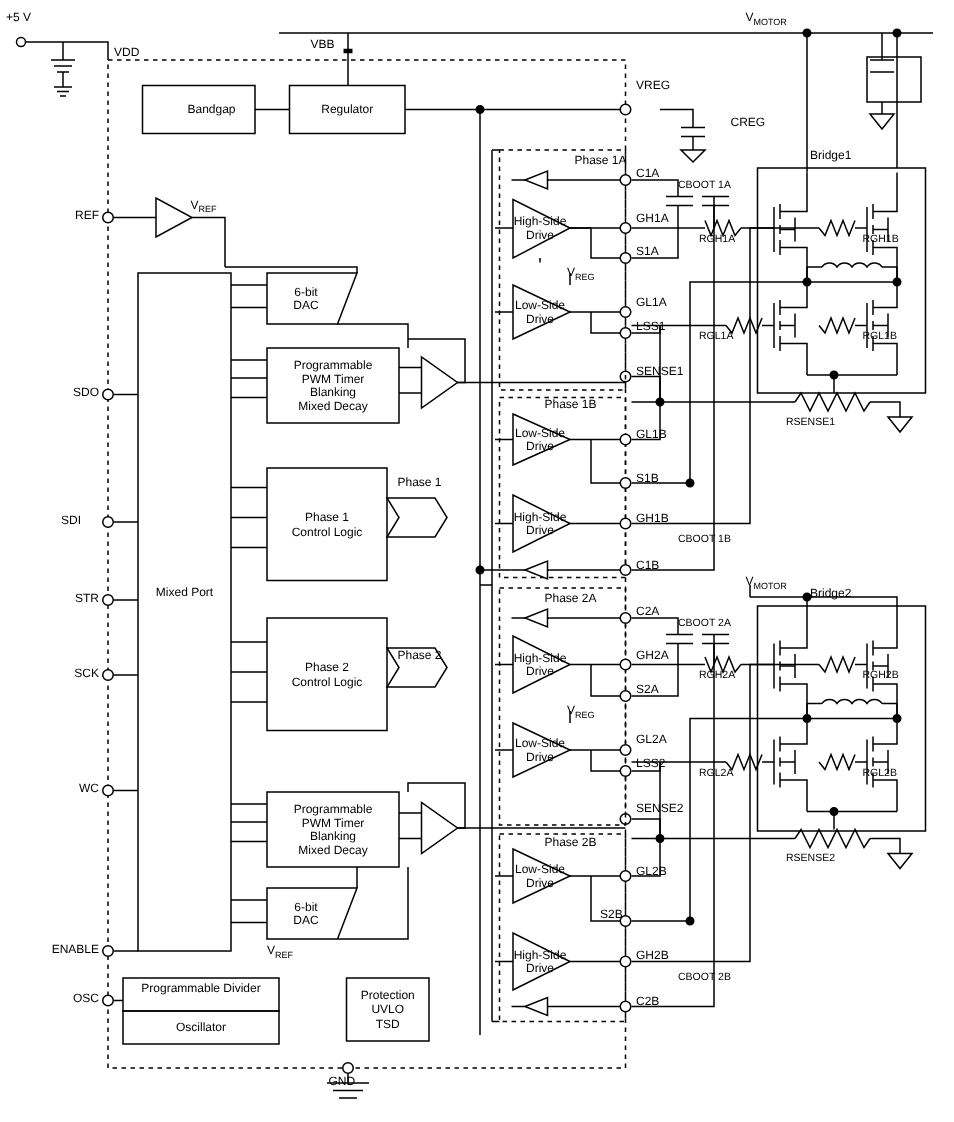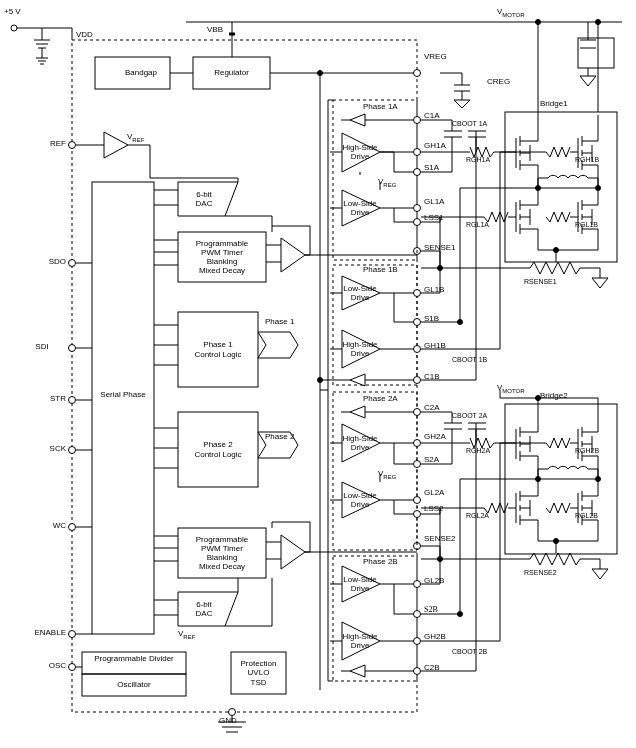--- a/index.html
+++ b/index.html
@@ -338,21 +338,21 @@
 <div class="lbl" style="left:76px;top:31px;">VDD</div>
 <div class="lbl" style="left:207px;top:26px;">VBB</div>
 <div class="lbl" style="left:497px;top:8px;"><span>V</span><span class="sub">MOTOR</span></div>
 <div class="lbl" style="left:497px;top:384px;"><span>V</span><span class="sub">MOTOR</span></div>
 <div class="lbl" style="left:219px;top:717px;">GND</div>
 <div class="lbl" style="left:424px;top:53px;">VREG</div>
 <div class="lbl" style="left:470px;top:78px;padding-left:17px;">CREG</div>
 
 <div class="box-t" style="left:95px;top:57px;width:92px;height:32px;">Bandgap</div>
 <div class="box-t" style="left:193px;top:57px;width:77px;height:32px;">Regulator</div>
-<div class="box-t" style="left:92px;top:385px;width:62px;height:20px;">Serial Phase</div>
+<div class="box-t" style="left:92px;top:385px;width:62px;height:20px;">Mixed Port</div>
 <div class="box-t" style="left:180px;top:186px;width:48px;height:26px;white-space:pre;">6-bit
 DAC</div>
 <div class="box-t" style="left:180px;top:596px;width:48px;height:26px;white-space:pre;">6-bit
 DAC</div>
 <div class="box-t" style="left:178px;top:232px;width:88px;height:50px;white-space:pre;">Programmable
 PWM Timer
 Blanking
 Mixed Decay</div>
 <div class="box-t" style="left:178px;top:528px;width:88px;height:50px;white-space:pre;">Programmable
 PWM Timer
@@ -363,35 +363,35 @@
 <div class="box-t" style="left:178px;top:412px;width:80px;height:75px;white-space:pre;">Phase 2
 Control Logic</div>
 <div class="box-t tiny" style="left:82px;top:652px;width:104px;height:14px;">Programmable Divider</div>
 <div class="box-t tiny" style="left:231px;top:652px;width:55px;height:42px;white-space:pre;">Protection
 UVLO
 TSD</div>
 <div class="box-t" style="left:82px;top:674px;width:104px;height:22px;">Oscillator</div>
 
 <div class="lbl r" style="left:14px;top:140px;width:52px;">REF</div>
 <div class="lbl r" style="left:14px;top:258px;width:52px;">SDO</div>
-<div class="lbl r" style="left:16px;top:343px;width:52px;text-align:center;">SDI</div>
+<div class="lbl r" style="left:2px;top:343px;width:52px;">SDI</div>
 <div class="lbl r" style="left:14px;top:395px;width:52px;">STR</div>
 <div class="lbl r" style="left:14px;top:445px;width:52px;">SCK</div>
 <div class="lbl r" style="left:14px;top:522px;width:52px;">WC</div>
 <div class="lbl r" style="left:8px;top:629px;width:58px;">ENABLE</div>
 <div class="lbl r" style="left:14px;top:662px;width:52px;">OSC</div>
 
 <div class="lbl" style="left:127px;top:133px;">V<span class="sub">REF</span></div>
 <div class="lbl" style="left:178px;top:630px;">V<span class="sub">REF</span></div>
 <div class="lbl" style="left:378px;top:178px;">V<span class="sub">REG</span></div>
 <div class="lbl" style="left:378px;top:470px;">V<span class="sub">REG</span></div>
 <div class="lbl" style="left:265px;top:318px;">Phase 1</div>
 <div class="lbl" style="left:265px;top:433px;">Phase 2</div>
 
-<div class="lbl" style="left:363px;top:103px;">Phase 1A</div>
+<div class="lbl" style="left:383px;top:103px;">Phase 1A</div>
 <div class="lbl" style="left:363px;top:266px;">Phase 1B</div>
 <div class="lbl" style="left:363px;top:395px;">Phase 2A</div>
 <div class="lbl" style="left:363px;top:558px;">Phase 2B</div>
 
 <div class="box-t tiny" style="left:343px;top:140px;width:34px;height:24px;white-space:pre;">High-Side
 Drive</div>
 <div class="box-t tiny" style="left:343px;top:196px;width:34px;height:24px;white-space:pre;">Low-Side
 Drive</div>
 <div class="box-t tiny" style="left:343px;top:281px;width:34px;height:24px;white-space:pre;">Low-Side
 Drive</div>
@@ -416,21 +416,21 @@
 <div class="lbl" style="left:424px;top:315px;">S1B</div>
 <div class="lbl" style="left:424px;top:342px;">GH1B</div>
 <div class="lbl" style="left:424px;top:373px;">C1B</div>
 <div class="lbl" style="left:424px;top:404px;">C2A</div>
 <div class="lbl" style="left:424px;top:433px;">GH2A</div>
 <div class="lbl" style="left:424px;top:456px;">S2A</div>
 <div class="lbl" style="left:424px;top:489px;">GL2A</div>
 <div class="lbl" style="left:424px;top:505px;">LSS2</div>
 <div class="lbl" style="left:424px;top:535px;">SENSE2</div>
 <div class="lbl" style="left:424px;top:577px;">GL2B</div>
-<div class="lbl" style="left:424px;top:606px;font-family:Liberation Serif, serif;">S2B</div>
+<div class="lbl" style="left:400px;top:606px;">S2B</div>
 <div class="lbl" style="left:424px;top:633px;">GH2B</div>
 <div class="lbl" style="left:424px;top:664px;">C2B</div>
 
 <div class="lbl tiny" style="left:452px;top:120px;">CBOOT 1A</div>
 <div class="lbl tiny" style="left:452px;top:356px;">CBOOT 1B</div>
 <div class="lbl tiny" style="left:452px;top:412px;">CBOOT 2A</div>
 <div class="lbl tiny" style="left:452px;top:648px;">CBOOT 2B</div>
 <div class="lbl" style="left:540px;top:100px;">Bridge1</div>
 <div class="lbl" style="left:540px;top:392px;">Bridge2</div>
 <div class="lbl tiny" style="left:466px;top:156px;">RGH1A</div>

